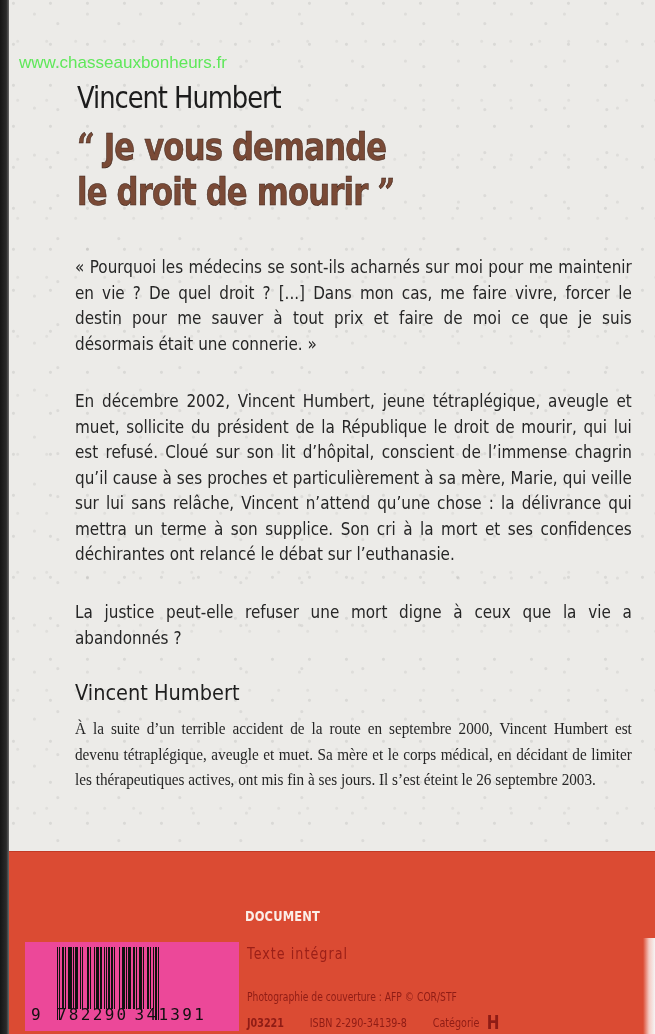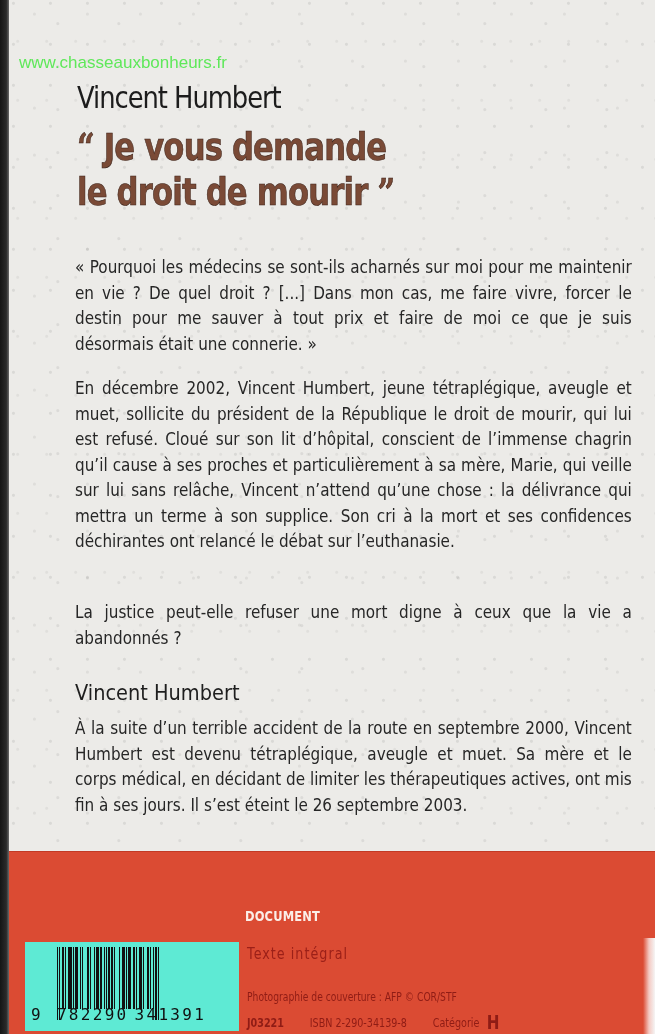--- a/index.html
+++ b/index.html
@@ -44,28 +44,28 @@
       position: absolute; left: 75px; width: 560px;
       font-family: "DejaVu Sans", sans-serif; color: #262626;
       font-size: 17.5px; line-height: 25.5px;
     }
     .body-text .inner {
       display: block; width: 640px;
       transform: scaleX(0.87); transform-origin: left;
       text-align: justify;
     }
     .quote { top: 255px; }
-    .para1 { top: 376px; }
+    .para1 { top: 389px; }
     .para2 { top: 600px; }
     .bio-heading {
       position: absolute; left: 75px; top: 680px;
       font-family: "DejaVu Sans", sans-serif; font-size: 22px; color: #1e1e1e;
       transform: scaleX(0.88); transform-origin: left;
     }
-    .bio { top: 716px; }
+    .bio { top: 716px; font-family: Liberation Serif, serif; }
 
     .red-band {
       position: absolute; left: 9px; top: 851px; width: 646px; height: 183px;
       background: #db4b33;
       border-top: 1px solid #c23a25;
     }
     .right-tear {
       position: absolute; right: 0; top: 938px; width: 12px; height: 96px;
       background: linear-gradient(to right, transparent 0%, rgba(255,255,255,0.7) 50%, #f5f5f5 100%);
     }
@@ -89,21 +89,21 @@
       font-family: "DejaVu Sans", sans-serif; font-size: 12px; font-weight: bold;
       color: #8f1c15; transform: scaleX(0.8); transform-origin: left; white-space: nowrap;
     }
     .codes-row span { display: inline-block; }
     .codes-row .isbn { margin-left: 28px; font-weight: normal; }
     .codes-row .cat { margin-left: 28px; font-weight: normal; }
     .codes-row .cat-letter { font-size: 19px; font-weight: bold; margin-left: 5px; vertical-align: -2px; }
 
     .barcode-box {
       position: absolute; left: 25px; top: 942px; width: 214px; height: 89px;
-      background: #5eead4;
+      background: #ec4899;
     }
     .barcode {
       position: absolute; left: 32px; top: 5px; width: 172px; height: 68px;
       display: flex; align-items: flex-start;
     }
     .bar { height: 62px; background: #111; }
     .bar.guard { height: 73px; }
     .barcode-digits {
       position: absolute; left: 6px; top: 63px;
       font-family: "DejaVu Sans Mono", monospace; font-size: 16px; color: #111;

